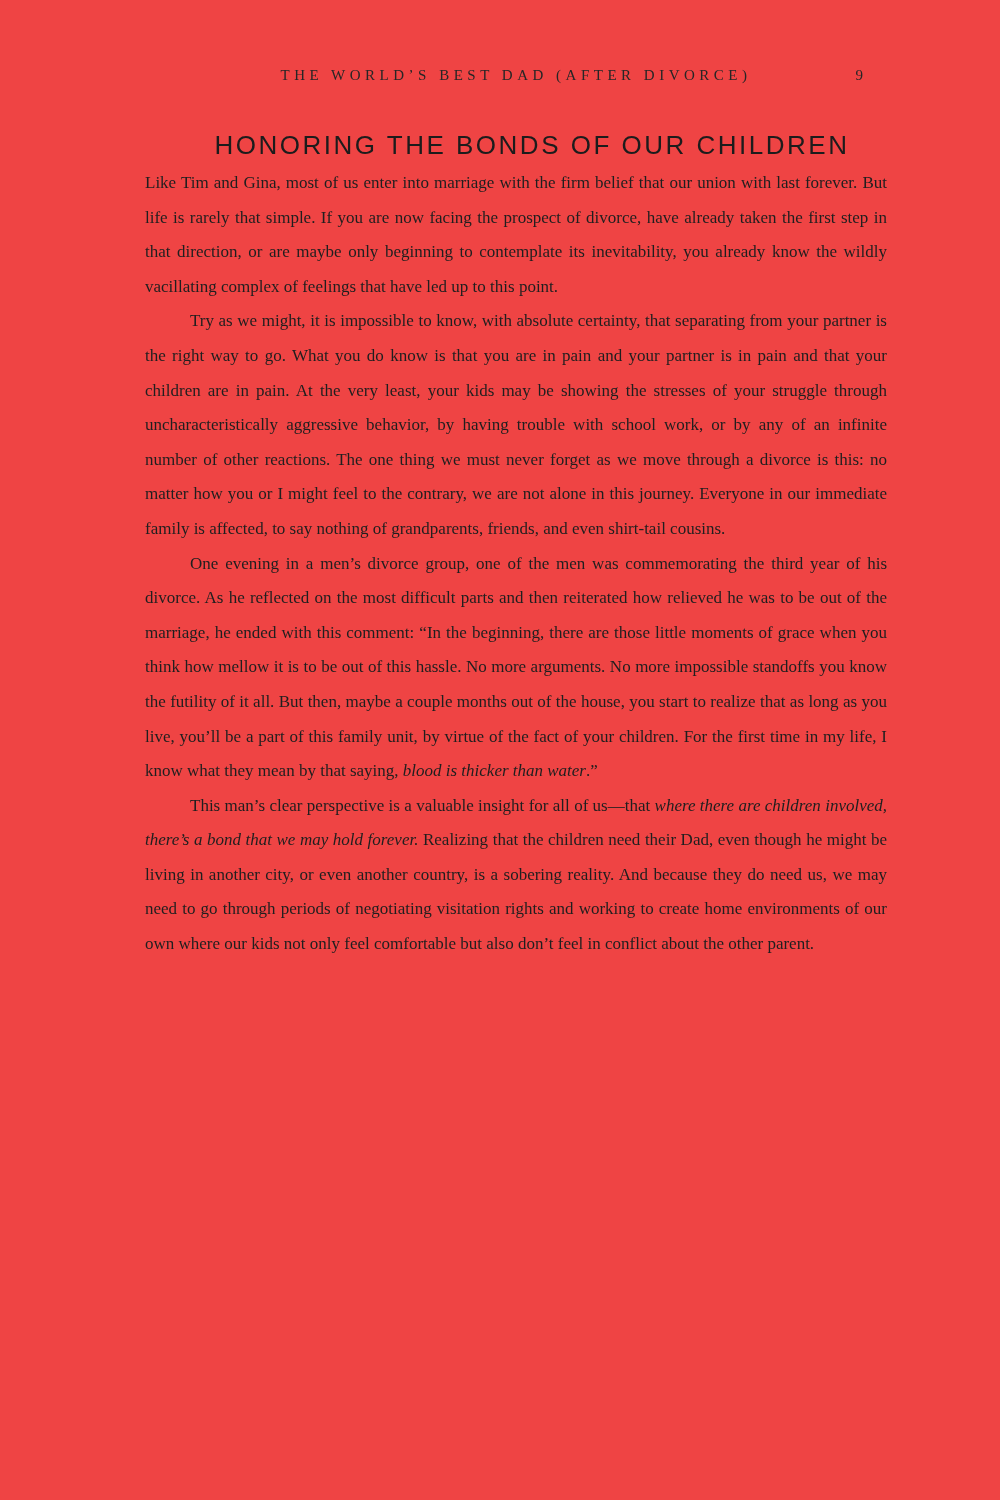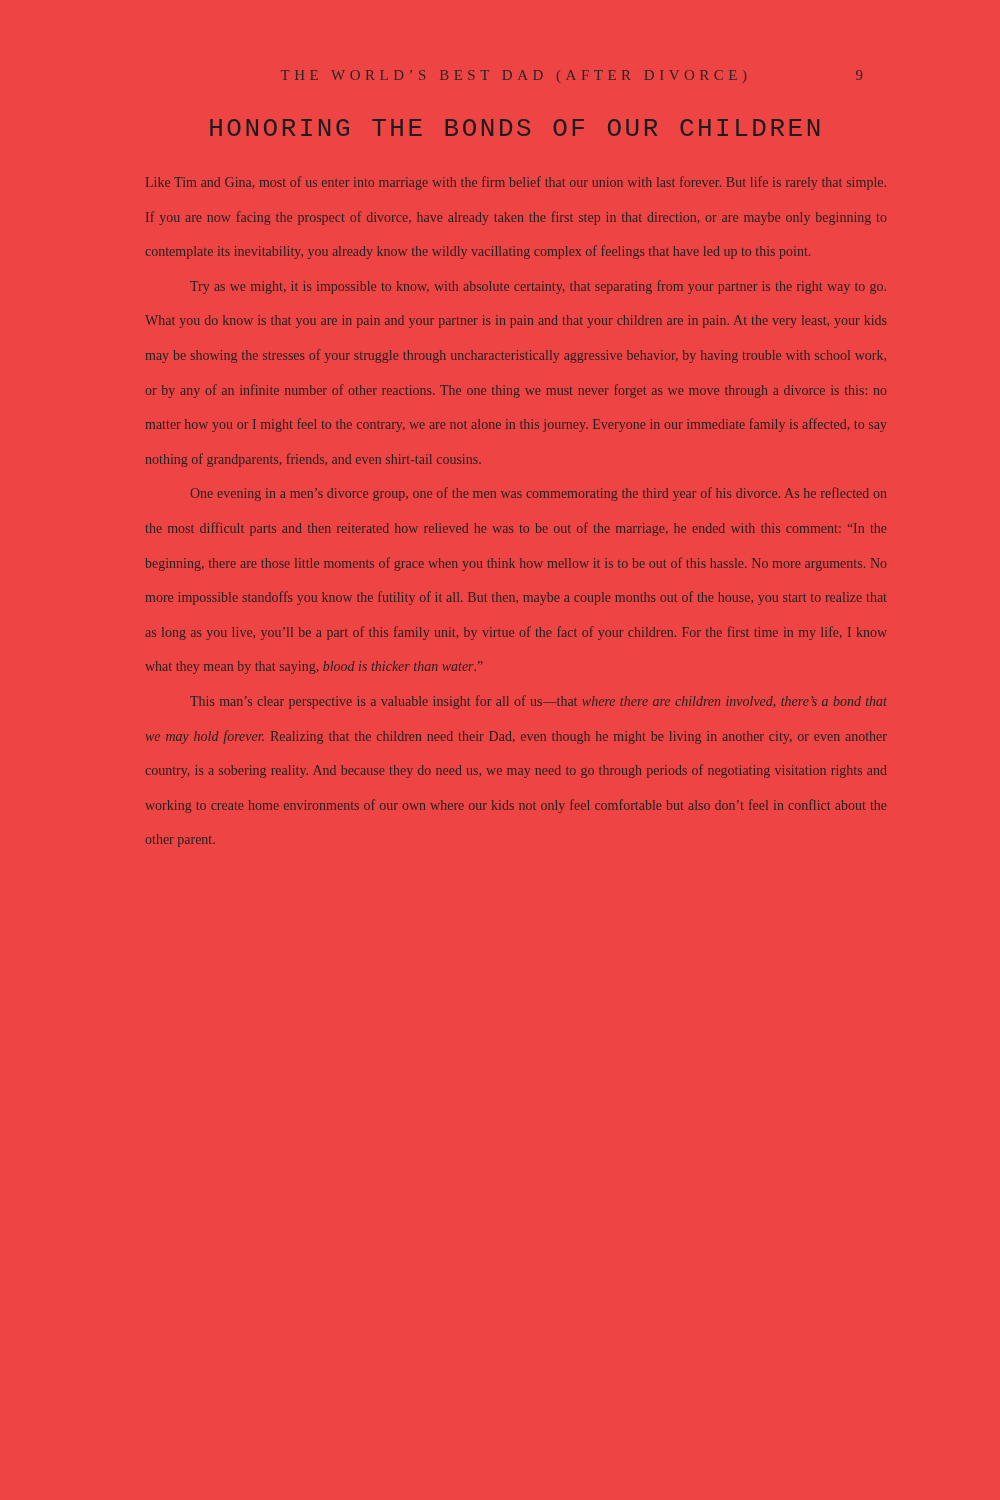--- a/index.html
+++ b/index.html
@@ -36,36 +36,36 @@
     letter-spacing: 0;
     font-family: "Liberation Serif", serif;
     font-size: 15px;
     color: #262626;
   }
   .chapter-heading {
     position: absolute;
     top: 114px;
     left: 145px;
     width: 742px;
-    margin: 0;
+    margin: 16px;
     text-align: center;
-    font-family: Liberation Mono, monospace;
+    font-family: Liberation Sans, sans-serif;
     font-weight: 300;
     font-size: 26px;
     letter-spacing: 2.5px;
     color: #1c1c1c;
     white-space: nowrap;
   }
   .body-text {
     position: absolute;
     top: 166px;
     left: 145px;
     width: 742px;
     font-family: "Liberation Serif", serif;
-    font-size: 14px;
+    font-size: 17px;
     line-height: 34.6px;
     text-align: justify;
     color: #1f1f1f;
   }
   .body-text p {
     margin: 0;
     text-indent: 45px;
   }
   .body-text p.first {
     text-indent: 0;

